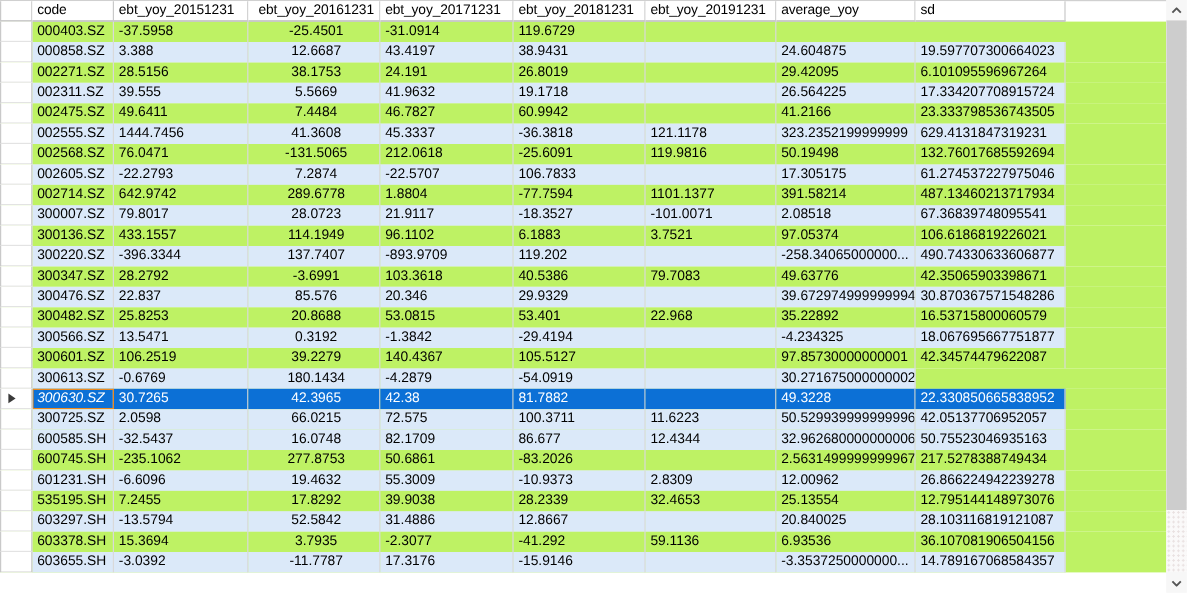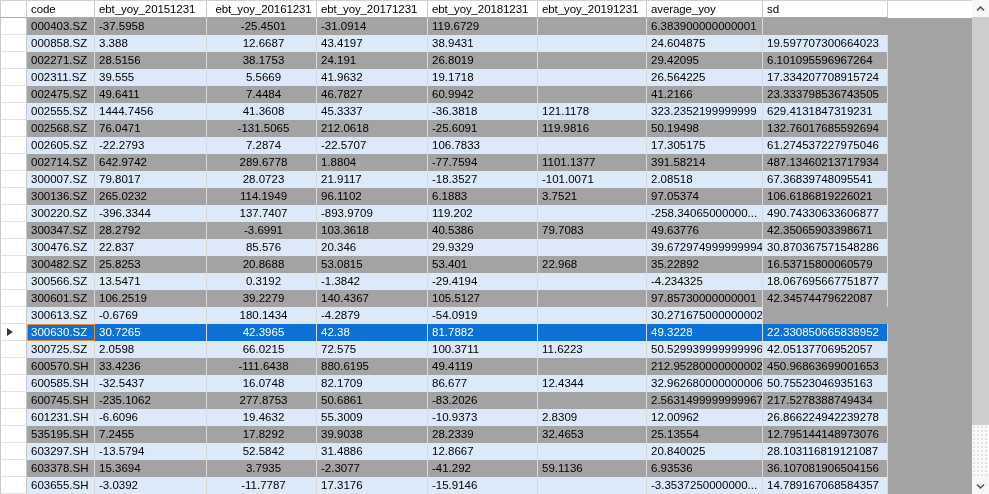--- a/index.html
+++ b/index.html
@@ -18,29 +18,29 @@
   .hcell {
     border-right: 1px solid #c9c9c9;
     border-bottom: 1px solid #ababab;
     padding: 2px 0 0 4px;
     white-space: nowrap; overflow: hidden;
     background: #fff; letter-spacing: -0.1px;
   }
   .hcell.c0 { border-left: 1px solid #c9c9c9; }
 
   
-  .row { display: flex; height: 17px; background: #a3a3a3; }
+  .row { display: flex; height: 17px; background: #bef264; }
   .cell {
     padding: 2px 0 0 4px;
     border-right: 1px solid var(--grid-line, #d9d9d9);
     white-space: nowrap; overflow: hidden;
   }
   .row.alt .cell { background: var(--alt-row, #dbe9f9); }
   .row.selected .cell { background: var(--sel, #0c70d6); color: #fff; }
-  .cell.focus { outline: 1px solid var(--focus, #ec8a21); outline-offset: -1px; }
+  .cell.focus { outline: 1px solid var(--focus, #ec8a21); outline-offset: -1px; font-style: italic; }
 
   
   .ind {
     border-right: 1px solid #c9c9c9;
     border-bottom: 1px solid #e3e3e3;
     border-left: 1px solid #c9c9c9;
     background: #fff; position: relative;
   }
   .row.alt .ind, .row.selected .ind { background: #fff; }
   .arrow {
@@ -97,21 +97,20 @@
     </div>
   <div id="grid-body">
       <div class="row">
         <div class="ind c0"></div>
         <div class="cell c1">000403.SZ</div>
         <div class="cell c2">-37.5958</div>
         <div class="cell c3">-25.4501</div>
         <div class="cell c4">-31.0914</div>
         <div class="cell c5">119.6729</div>
         <div class="cell c6"></div>
-        <div class="cell c7">6.383900000000001</div>
       </div>
       <div class="row alt">
         <div class="ind c0"></div>
         <div class="cell c1">000858.SZ</div>
         <div class="cell c2">3.388</div>
         <div class="cell c3">12.6687</div>
         <div class="cell c4">43.4197</div>
         <div class="cell c5">38.9431</div>
         <div class="cell c6"></div>
         <div class="cell c7">24.604875</div>
@@ -201,21 +200,21 @@
         <div class="cell c3">28.0723</div>
         <div class="cell c4">21.9117</div>
         <div class="cell c5">-18.3527</div>
         <div class="cell c6">-101.0071</div>
         <div class="cell c7">2.08518</div>
         <div class="cell c8">67.36839748095541</div>
       </div>
       <div class="row">
         <div class="ind c0"></div>
         <div class="cell c1">300136.SZ</div>
-        <div class="cell c2">265.0232</div>
+        <div class="cell c2">433.1557</div>
         <div class="cell c3">114.1949</div>
         <div class="cell c4">96.1102</div>
         <div class="cell c5">6.1883</div>
         <div class="cell c6">3.7521</div>
         <div class="cell c7">97.05374</div>
         <div class="cell c8">106.6186819226021</div>
       </div>
       <div class="row alt">
         <div class="ind c0"></div>
         <div class="cell c1">300220.SZ</div>
@@ -308,31 +307,20 @@
       <div class="row alt">
         <div class="ind c0"></div>
         <div class="cell c1">300725.SZ</div>
         <div class="cell c2">2.0598</div>
         <div class="cell c3">66.0215</div>
         <div class="cell c4">72.575</div>
         <div class="cell c5">100.3711</div>
         <div class="cell c6">11.6223</div>
         <div class="cell c7">50.529939999999996</div>
         <div class="cell c8">42.05137706952057</div>
-      </div>
-      <div class="row">
-        <div class="ind c0"></div>
-        <div class="cell c1">600570.SH</div>
-        <div class="cell c2">33.4236</div>
-        <div class="cell c3">-111.6438</div>
-        <div class="cell c4">880.6195</div>
-        <div class="cell c5">49.4119</div>
-        <div class="cell c6"></div>
-        <div class="cell c7">212.95280000000002</div>
-        <div class="cell c8">450.96863699001653</div>
       </div>
       <div class="row alt">
         <div class="ind c0"></div>
         <div class="cell c1">600585.SH</div>
         <div class="cell c2">-32.5437</div>
         <div class="cell c3">16.0748</div>
         <div class="cell c4">82.1709</div>
         <div class="cell c5">86.677</div>
         <div class="cell c6">12.4344</div>
         <div class="cell c7">32.962680000000006</div>

